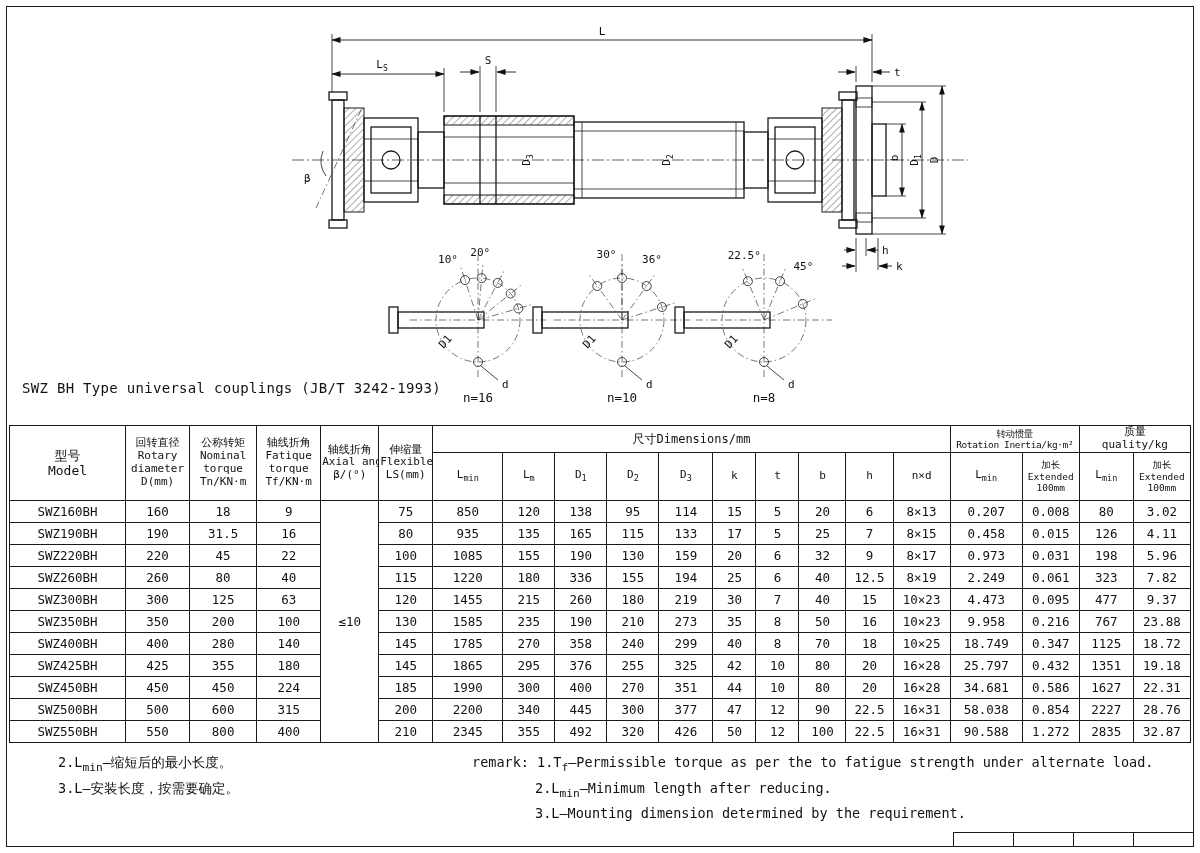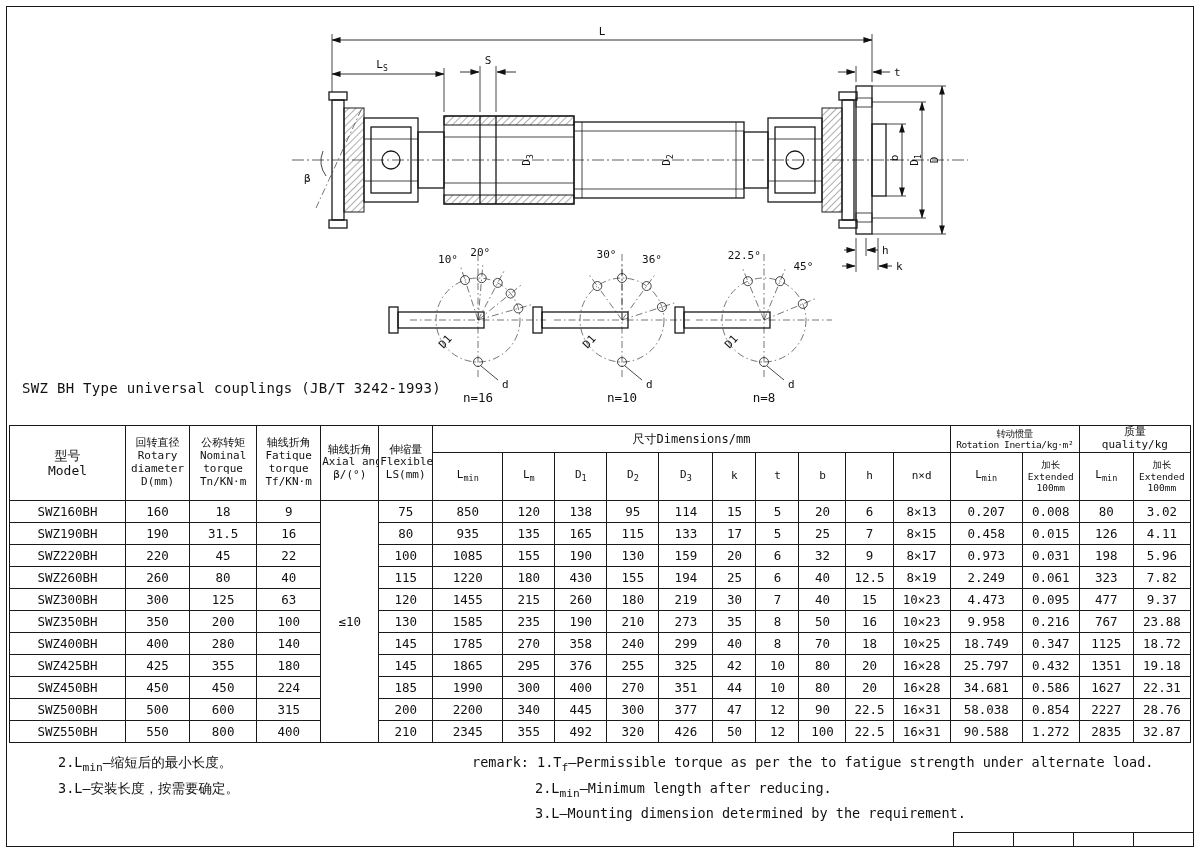--- a/index.html
+++ b/index.html
@@ -389,21 +389,21 @@
         <td>5.96</td>
       </tr>
       <tr>
         <td>SWZ260BH</td>
         <td>260</td>
         <td>80</td>
         <td>40</td>
         <td>115</td>
         <td>1220</td>
         <td>180</td>
-        <td>430</td>
+        <td>336</td>
         <td>155</td>
         <td>194</td>
         <td>25</td>
         <td>6</td>
         <td>40</td>
         <td>12.5</td>
         <td>8×19</td>
         <td>2.249</td>
         <td>0.061</td>
         <td>323</td>

